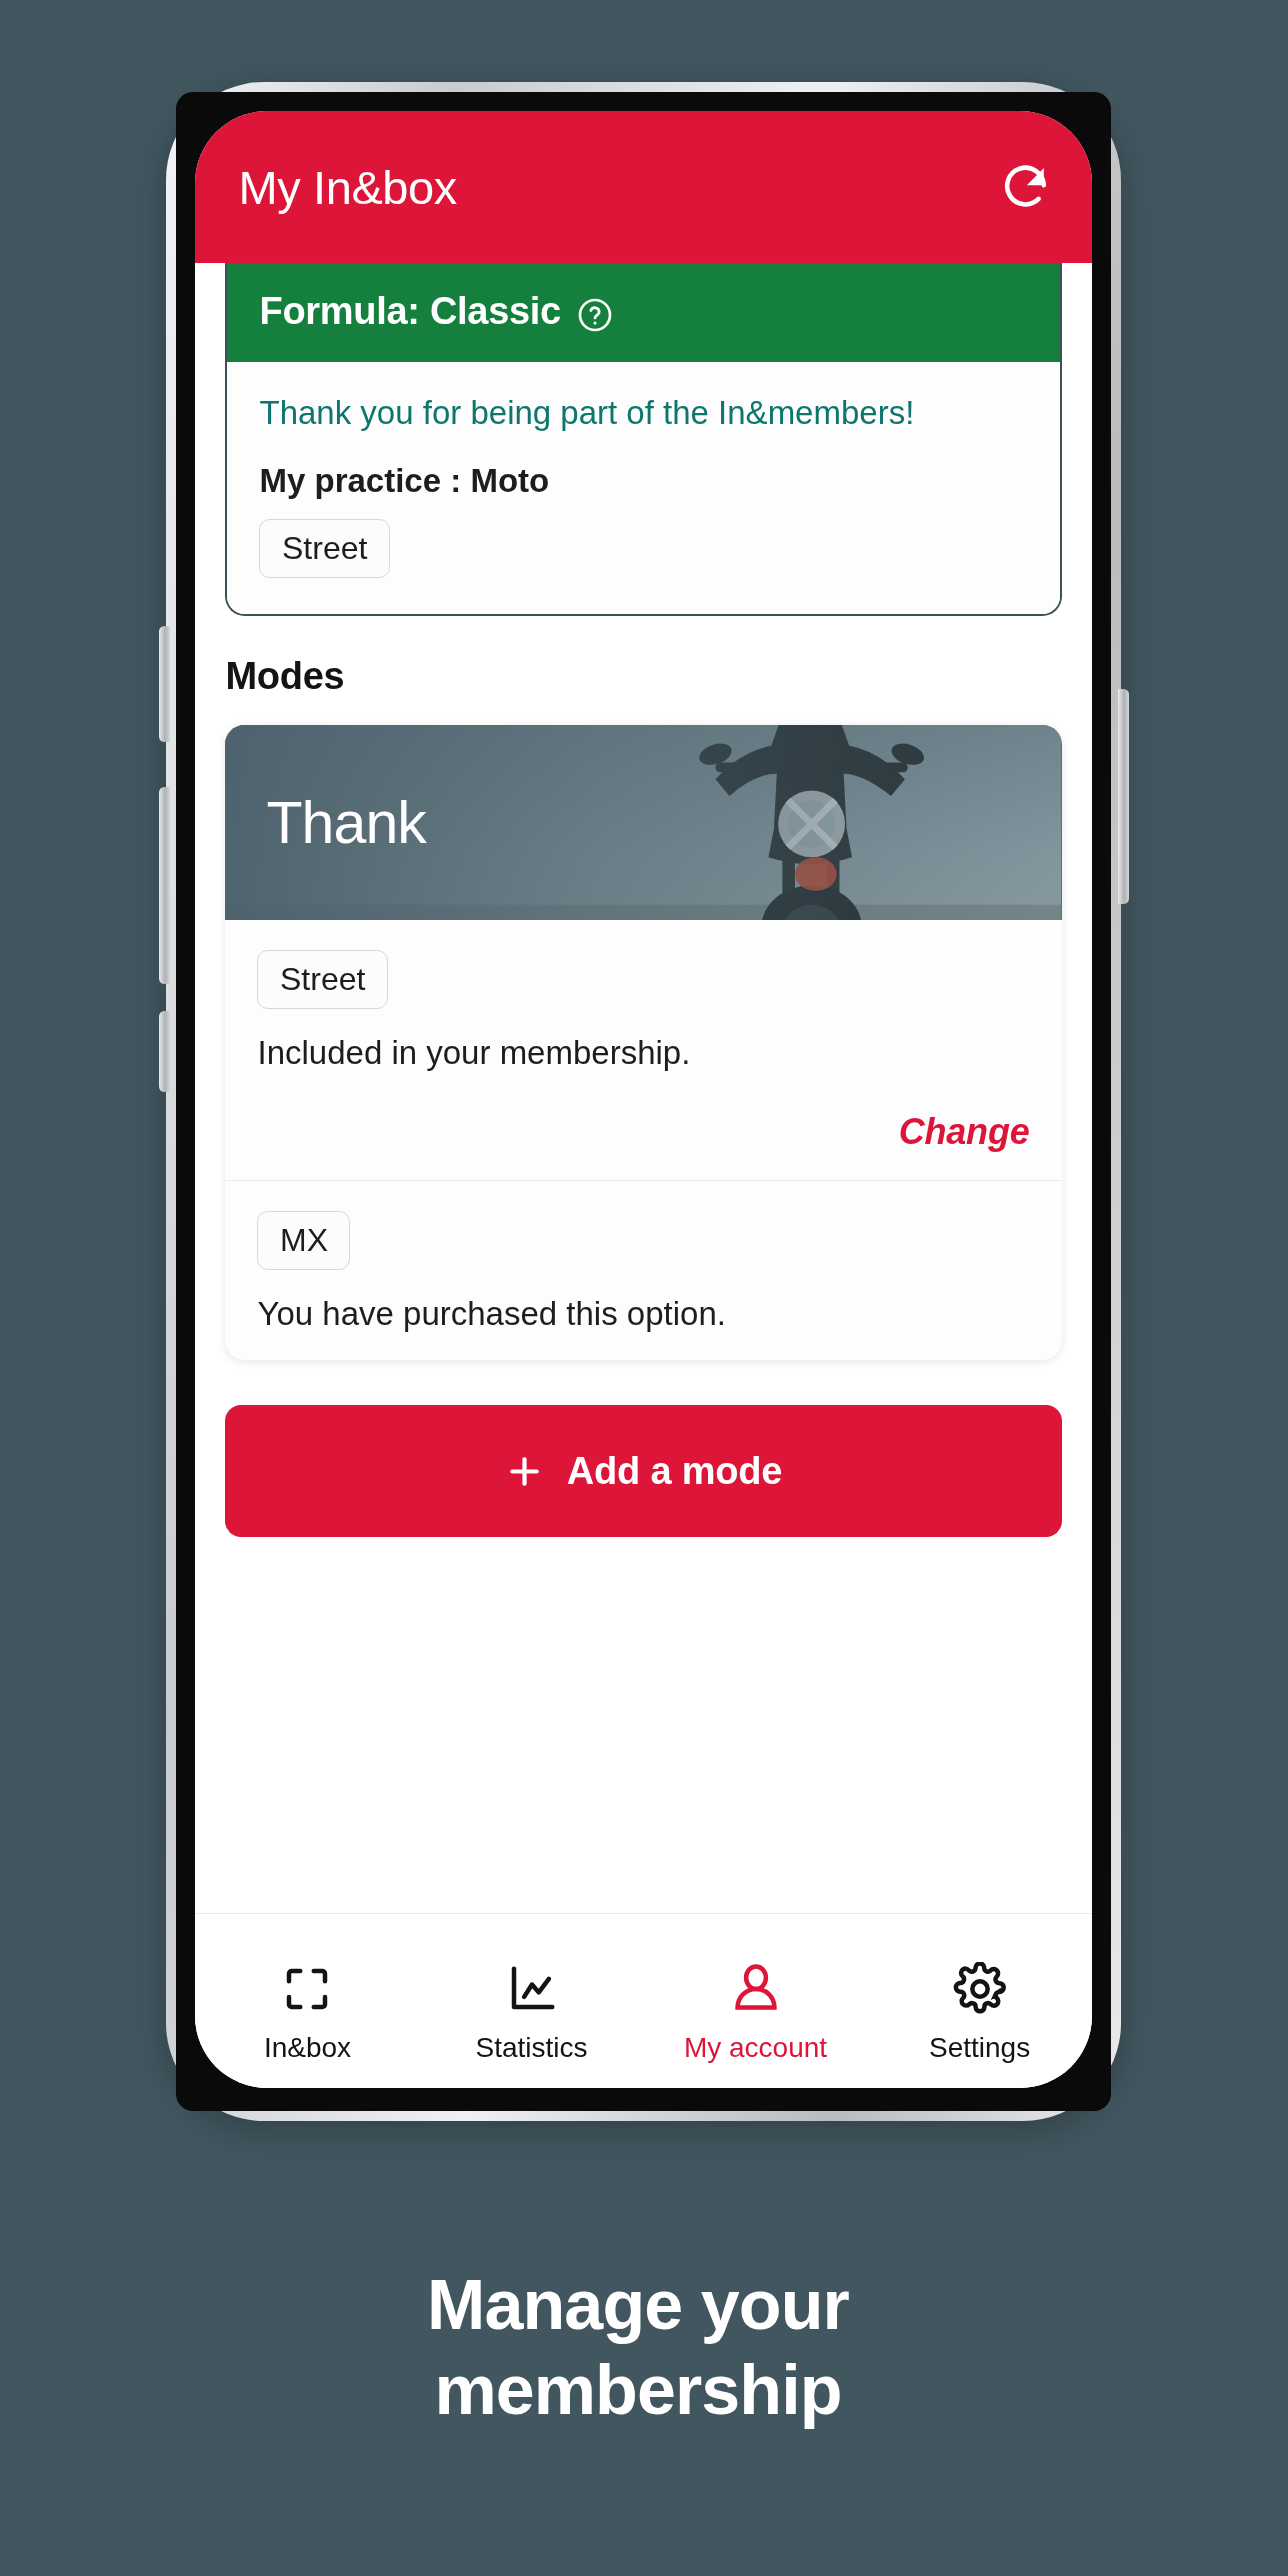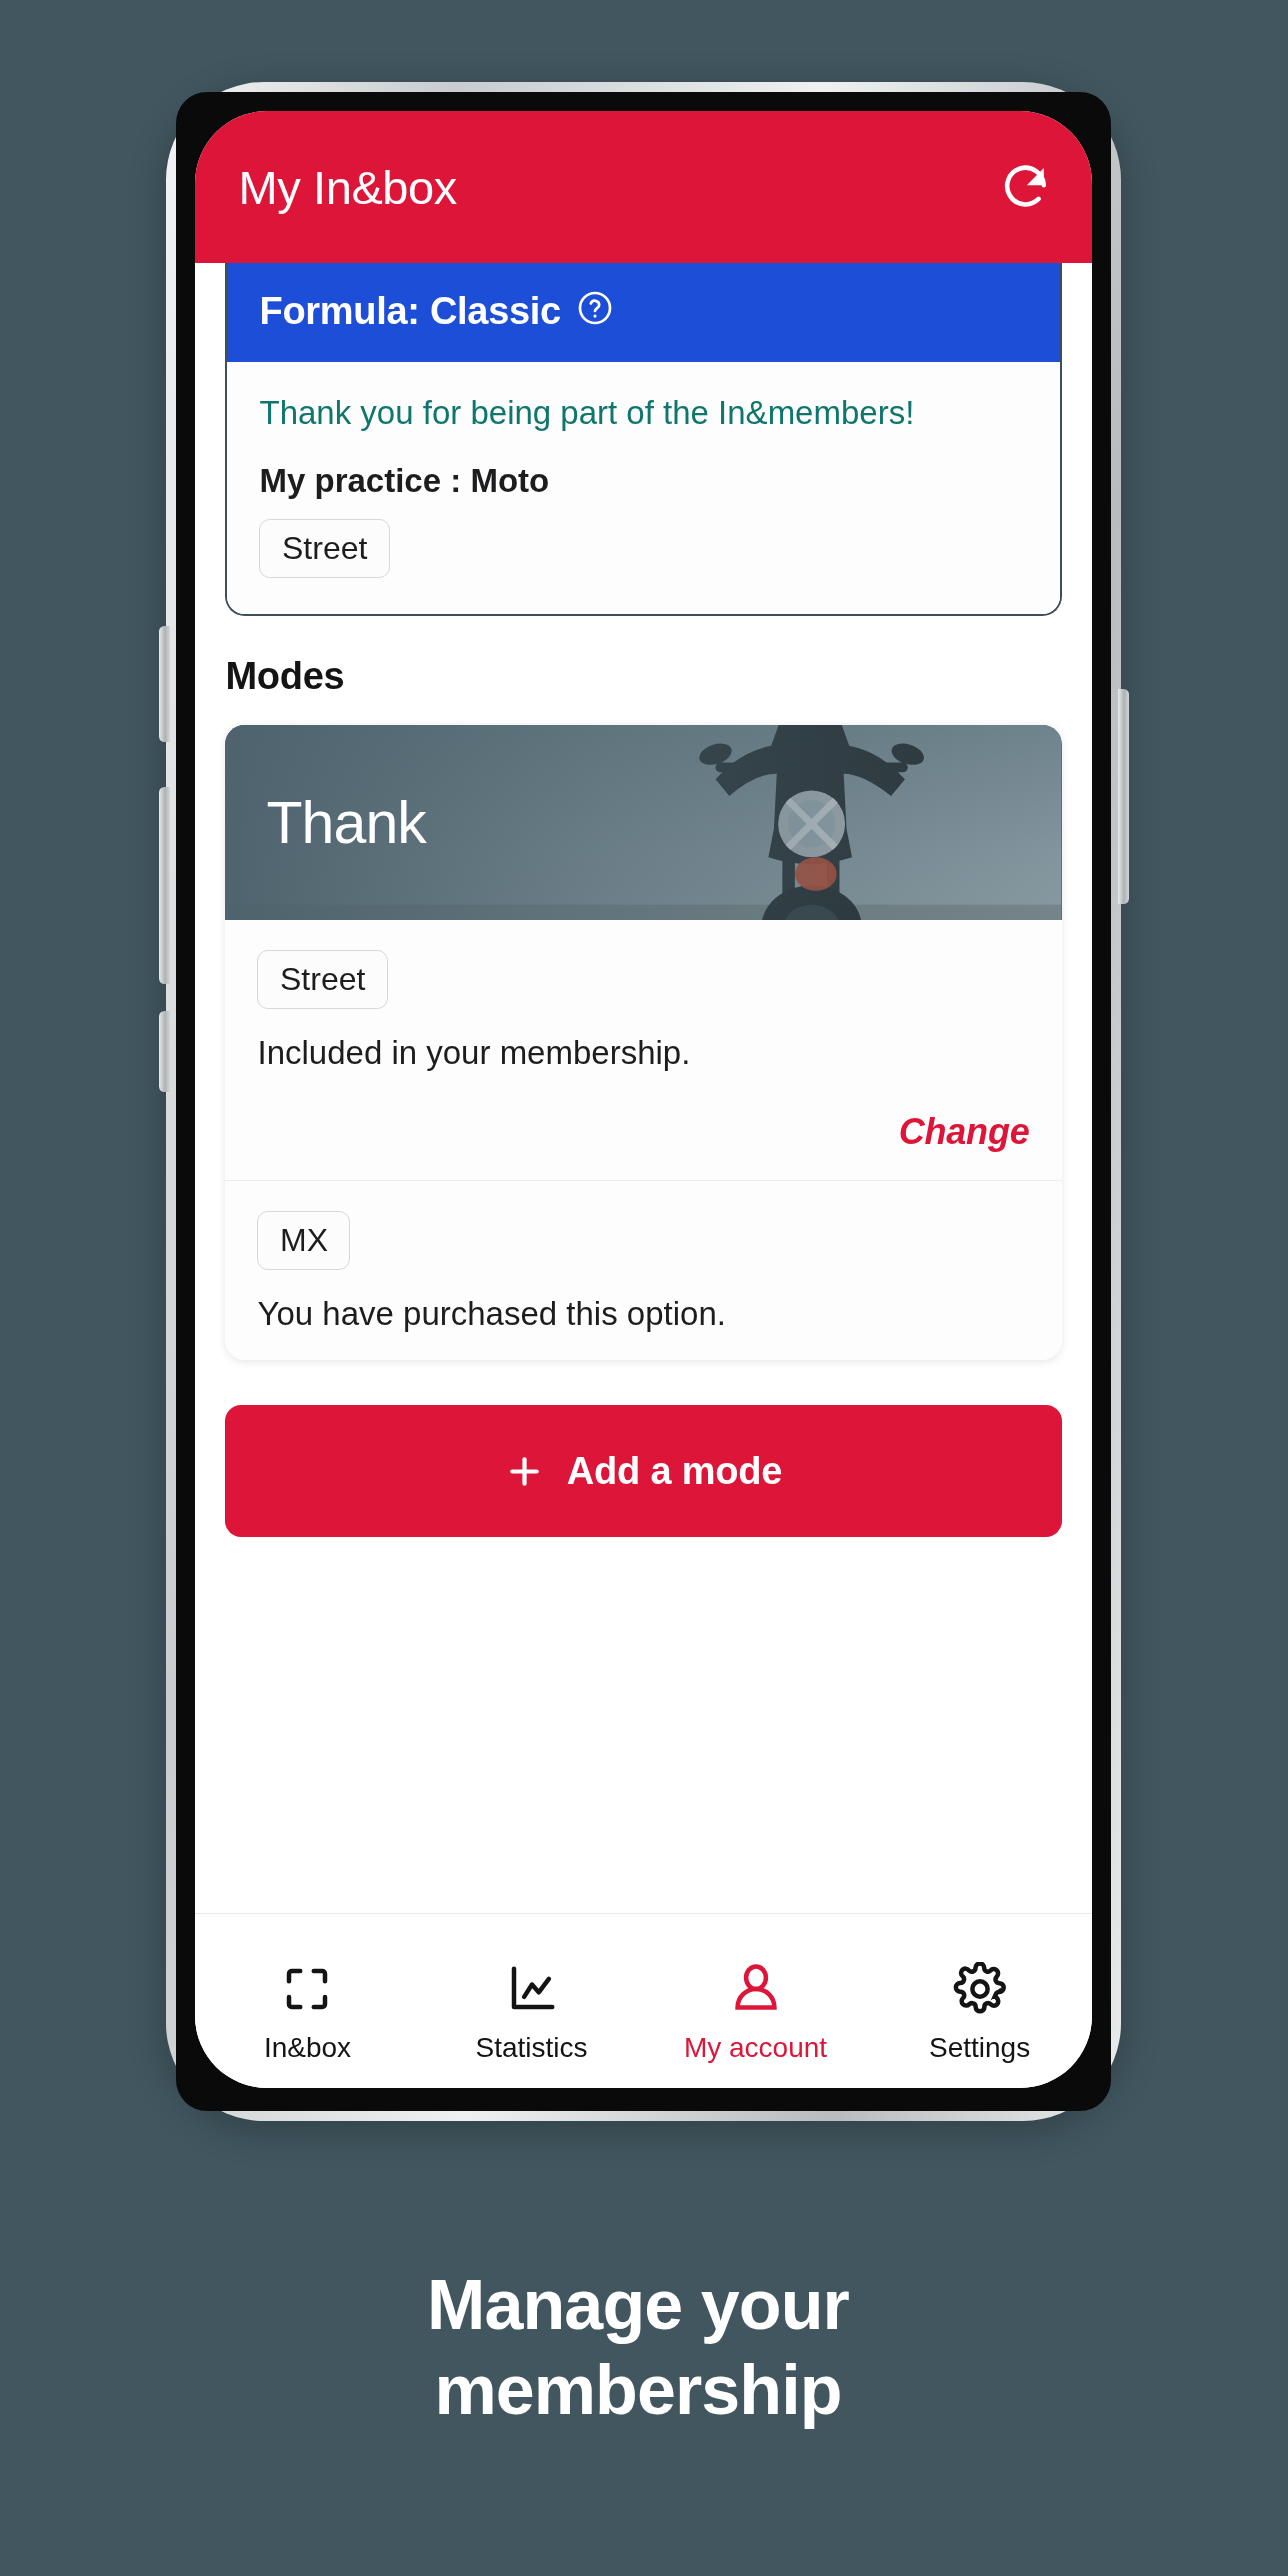--- a/index.html
+++ b/index.html
@@ -28,21 +28,21 @@
     height: 2039px;
     border-radius: 98px;
     background: linear-gradient(100deg,#f3f4f5 0%, #c9ccce 22%, #eef0f1 50%, #b8bcbe 78%, #e9ebec 100%);
     padding: 9.8px;
     box-shadow: 0 9px 36px rgba(0,0,0,0.25);
   }
   .phone-bezel {
     position: relative;
     width: 100%;
     height: 100%;
-    border-radius: 31px;
+    border-radius: 17px;
     background: #0a0a0a;
     padding: 19.7px 19.7px 23px 19.7px;
     overflow: hidden;
   }
   .phone-screen {
     position: relative;
     width: 100%;
     height: 100%;
     border-radius: 72px;
     background: #ffffff;
@@ -91,24 +91,24 @@
 
   
   .formula-card {
     margin-top: 0;
     border-radius: 0 0 19.7px 19.7px;
     overflow: hidden;
     border: 2.7px solid #3d5059;
     border-top: none;
   }
   .formula-head {
-    background: #1d4ed8;
+    background: #15803d;
     padding: 27px 32px 29px 32px;
     display: flex;
-    align-items: flex-start;
+    align-items: flex-end;
     gap: 16px;
   }
   .formula-head-title {
     color: #ffffff;
     font-size: 38px;
     font-weight: 700;
     letter-spacing: -0.3px;
   }
   .help-icon { width: 36px; height: 36px; display:block; flex: 0 0 auto; }
 

